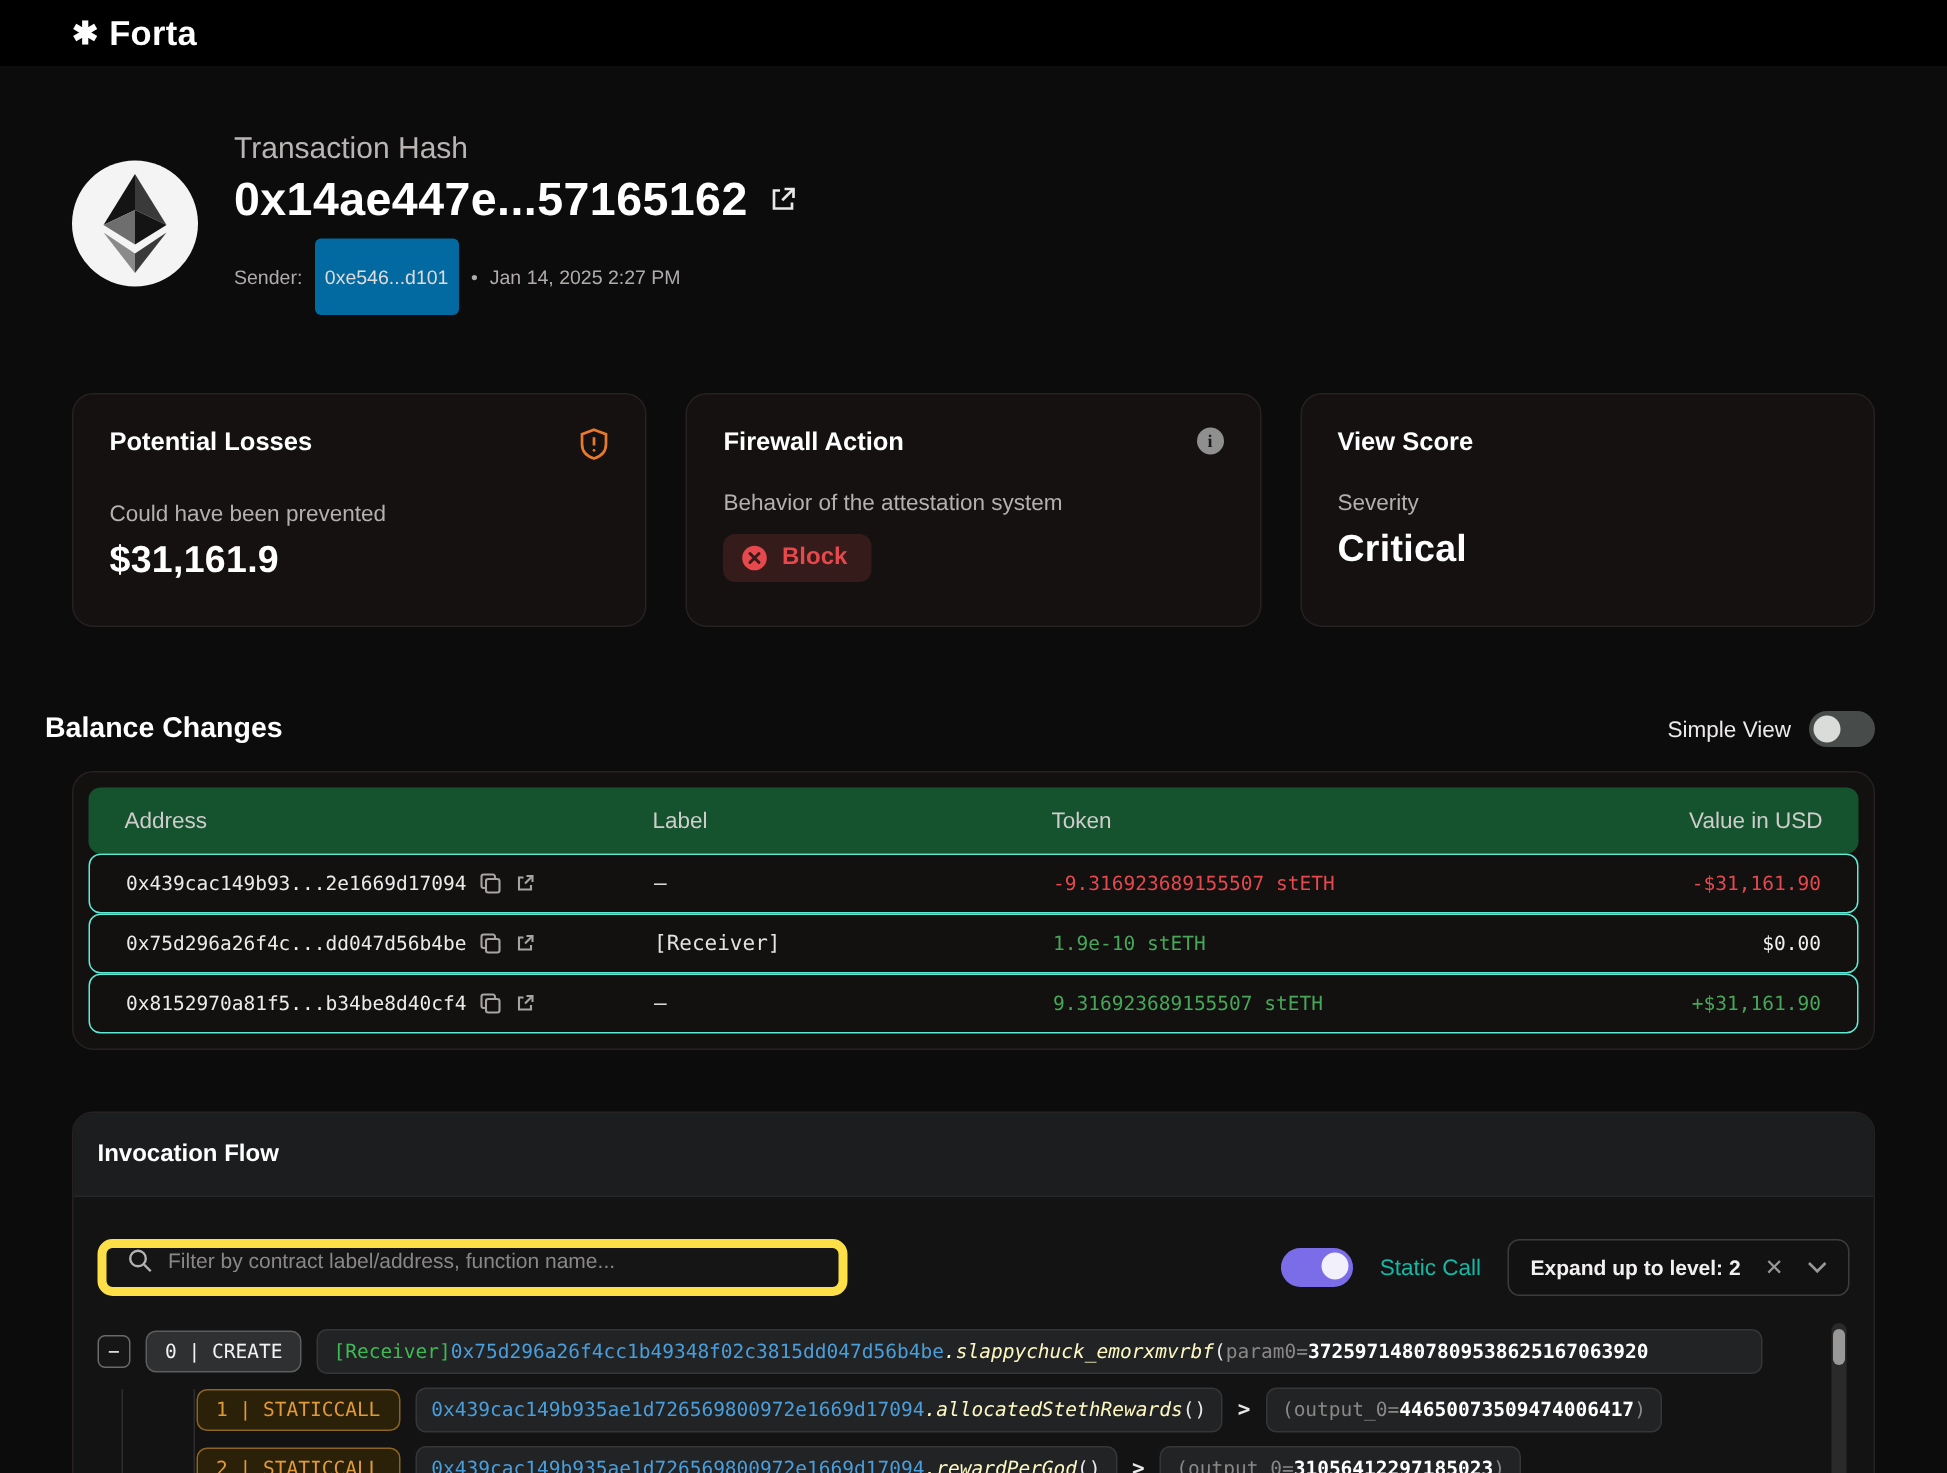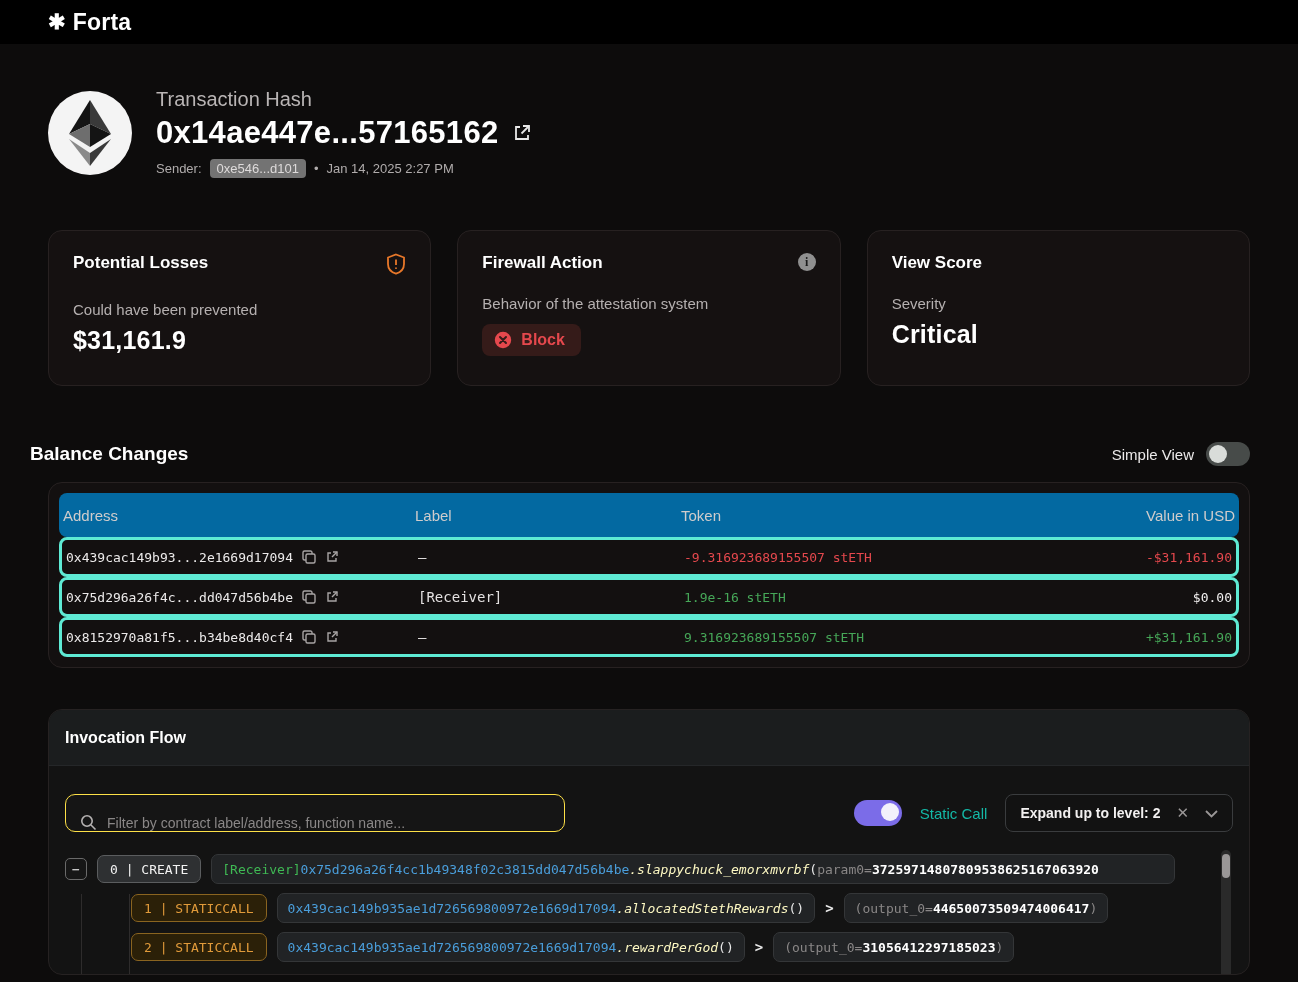--- a/index.html
+++ b/index.html
@@ -13,21 +13,21 @@
   .logo .star { font-size:21px; }
 
   
   .hero { display:flex; align-items:center; gap:24px; padding:44px 48px 0 48px; }
   .eth-avatar { width:84px; height:84px; border-radius:50%; background:#f4f4f4;
                 display:flex; align-items:center; justify-content:center; flex:0 0 84px; }
   .hero-label { color:#b9b5b5; font-size:20px; }
   .hero-hash-row { display:flex; align-items:center; gap:14px; margin-top:4px; }
   .hero-hash { font-size:31px; font-weight:bold; letter-spacing:.3px; }
   .hero-meta { display:flex; align-items:center; gap:8px; margin-top:8px; font-size:13px; color:#b0acac; }
-  .sender-chip { background:#737373; color:#dedbdb; border-radius:4px; padding:2px 7px; font-size:13px;text-align:right; }
+  .sender-chip { background:#0369a1; color:#dedbdb; border-radius:4px; padding:18px 7px; font-size:13px;text-align:right; }
   .ext-icon svg { display:block; }
 
   
   .cards { display:flex; gap:26px; padding:52px 48px 0 48px; }
   .card { flex:1; height:156px; background:#151111; border:1px solid #272121;
           border-radius:14px; padding:22px 24px; position:relative; }
   .card-title-row { display:flex; justify-content:space-between; align-items:flex-start; }
   .card-title { font-size:17px; font-weight:bold; }
   .card-sub { color:#b5b0b0; font-size:15px; margin-top:22px; }
   .card-big { font-size:25px; font-weight:bold; margin-top:8px; letter-spacing:.2px; }
@@ -50,42 +50,42 @@
   .toggle-row { display:flex; align-items:center; gap:12px; }
   .toggle-label { font-size:15px; color:#eceaea; }
   .switch { width:44px; height:24px; border-radius:12px; background:#474b49; position:relative; cursor:pointer; }
   .switch .knob { width:18px; height:18px; border-radius:50%; background:#d9dcd9; position:absolute; top:3px; left:3px; }
   .switch.on { background:#7b6ce8; }
   .switch.on .knob { left:auto; right:3px; background:#f2f1fb; }
 
   .table-card { margin:16px 48px 0 48px; background:#131010; border:1px solid #272121;
                 border-radius:14px; padding:10px; }
   .t-grid { display:grid; grid-template-columns:352px 266px 1fr 180px; align-items:center; }
-  .t-header { background:#0369a1; border-radius:8px; height:44px; padding:0 4px;
+  .t-header { background:#14532d; border-radius:8px; height:44px; padding:0 24px;
               color:#cfcccc; font-size:15px; }
   .t-header .col-right { text-align:right; }
-  .t-row { height:40px; padding:0 4px; border:3px solid #5eead4; border-radius:8px; margin-top:0; }
+  .t-row { height:40px; padding:0 24px; border:1px solid #5eead4; border-radius:8px; margin-top:0; }
   .t-row + .t-row { margin-top:0px; }
   .addr-cell { display:flex; align-items:center; gap:9px; font-size:13px; color:#eceaea; }
   .cell-label { font-size:14px; color:#e4e1e1; font-family:"DejaVu Sans Mono", monospace; }
   .cell-token { font-size:13px; }
   .cell-value { font-size:13px; text-align:right; }
   .mini-icon { color:#a8a4a4; display:inline-flex; }
   .mini-icon svg { display:block; }
 
   
   .invoke-card { margin:41px 48px 0 48px; height:266px; background:#131313;
                  border:1px solid #262222; border-radius:14px; overflow:hidden; }
   .invoke-head { height:56px; background:#1b1d1e; display:flex; align-items:center;
                  padding:0 16px; border-bottom:1px solid #252729; }
   .invoke-title { font-size:16px; font-weight:bold; }
   .invoke-body { padding:16px; }
   .controls { display:flex; align-items:center; justify-content:space-between; margin-top:12px; }
-  .search-box { display:flex; align-items:flex-end; gap:10px; width:500px; height:38px;
-                border:1px solid #fde047; border-radius:10px; padding:0 14px; background:#151515; }
+  .search-box { display:flex; align-items:flex-start; gap:10px; width:500px; height:38px;
+                border:6px solid #fde047; border-radius:10px; padding:0 14px; background:#151515; }
   .search-box input { background:transparent; border:none; outline:none; color:#d8d5d5;
                       font-size:14px; width:100%; font-family:"Liberation Sans", sans-serif; }
   .search-box input::placeholder { color:#8a8787; }
   .right-controls { display:flex; align-items:center; gap:18px; }
   .switch-sm { width:48px; height:26px; border-radius:13px; position:relative; }
   .static-label { font-size:15px; color:#14b8a6; }
   .level-select { display:flex; align-items:center; gap:16px; height:38px; border:1px solid #3a3c3e;
                   border-radius:8px; padding:0 14px; background:#121212; }
   .level-text { font-size:14px; font-weight:bold; color:#f2f0f0; }
   .level-x { color:#9a9797; font-size:15px; }
@@ -258,21 +258,21 @@
         </span>
       <span class="mini-icon">
           <svg width="14" height="14" viewBox="0 0 14 14" fill="none" stroke="currentColor" stroke-width="1.4">
             <path d="M6 3 H3 V11 H11 V8"></path>
             <path d="M8 2 H12 V6"></path>
             <path d="M12 2 L7 7"></path>
           </svg>
         </span>
     </span>
     <span class="cell-label">[Receiver]</span>
-    <span class="cell-token mono" style="color: rgb(70, 167, 88);">1.9e-16 stETH</span>
+    <span class="cell-token mono" style="color: rgb(70, 167, 88);">1.9e-10 stETH</span>
     <span class="cell-value mono" style="color: rgb(242, 240, 240);">$0.00</span>
   </div>
 
   <div class="t-grid t-row">
     <span class="addr-cell mono">
       <span>0x8152970a81f5...b34be8d40cf4</span>
       <span class="mini-icon">
           <svg width="14" height="14" viewBox="0 0 14 14" fill="none" stroke="currentColor" stroke-width="1.4">
             <rect x="4" y="4" width="9" height="9" rx="1.5"></rect>
             <path d="M10 4 V2.5 A1.5 1.5 0 0 0 8.5 1 H2.5 A1.5 1.5 0 0 0 1 2.5 V8.5 A1.5 1.5 0 0 0 2.5 10 H4"></path>

